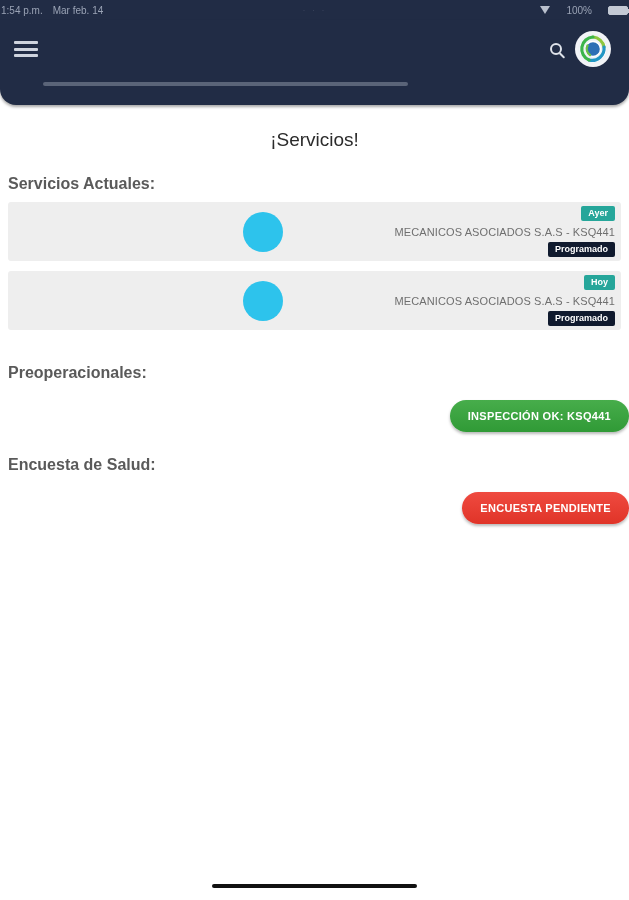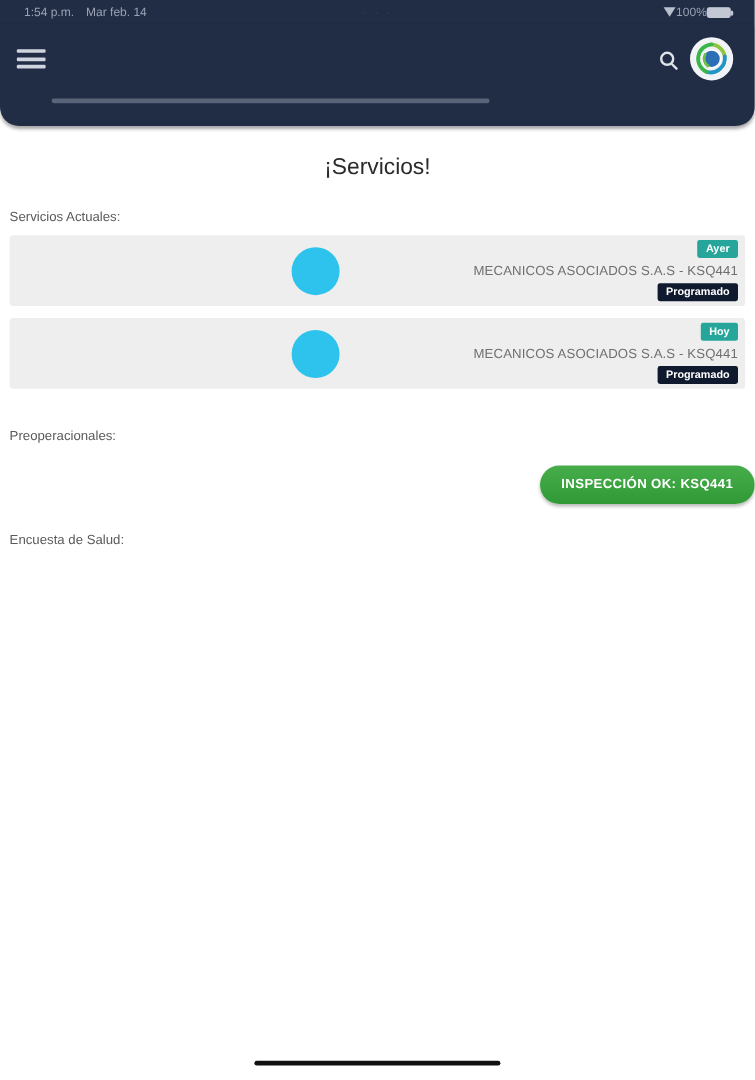--- a/index.html
+++ b/index.html
@@ -17,34 +17,34 @@
   }
 
   
   .status-bar {
     height: 20px;
     background: #212c45;
     color: #9aa3b5;
     font-size: 10px;
     display: flex;
     align-items: center;
-    padding: 0 20px;
+    padding: 0 1px;
     position: relative;
   }
   .status-left {
     display: flex;
     align-items: center;
     gap: 10px;
     white-space: nowrap;
   }
   .status-right {
     margin-left: auto;
     display: flex;
     align-items: center;
-    gap: 0;
+    gap: 16px;
     white-space: nowrap;
   }
   .wifi-icon {
     width: 0; height: 0;
     border-left: 5px solid transparent;
     border-right: 5px solid transparent;
     border-top: 8px solid #b9c0cd;
     display: inline-block;
   }
   .battery-icon {
@@ -170,23 +170,24 @@
 
   .welcome {
     text-align: center;
     font-size: 19px;
     color: #2b2b2b;
     padding: 24px 0 0 0;
     font-weight: 400;
   }
 
   .section-label {
-    font-size: 11px;
+    font-size: 16px;
     color: #5a5a5a;
     padding: 24px 0 0 8px;
+    font-weight: bold;
   }
 
   .cards {
     margin-top: 9px;
   }
 
   .service-card {
     background: #eeeeee;
     margin: 0 8px 10px 8px;
     height: 59px;
@@ -366,18 +367,21 @@
     </div>
 
   </div>
 
   <div class="section-label">Preoperacionales:</div>
   <div class="btn-row">
     <button class="pill-btn pill-green">INSPECCIÓN OK: KSQ441</button>
   </div>
 
   <div class="section-label">Encuesta de Salud:</div>
+  <div class="btn-row">
+    <button class="pill-btn pill-red">ENCUESTA PENDIENTE</button>
+  </div>
 
 </div>
 
 <div class="gesture-bar">
   <div class="gesture-pill"></div>
 </div>
 
 </body></html>

